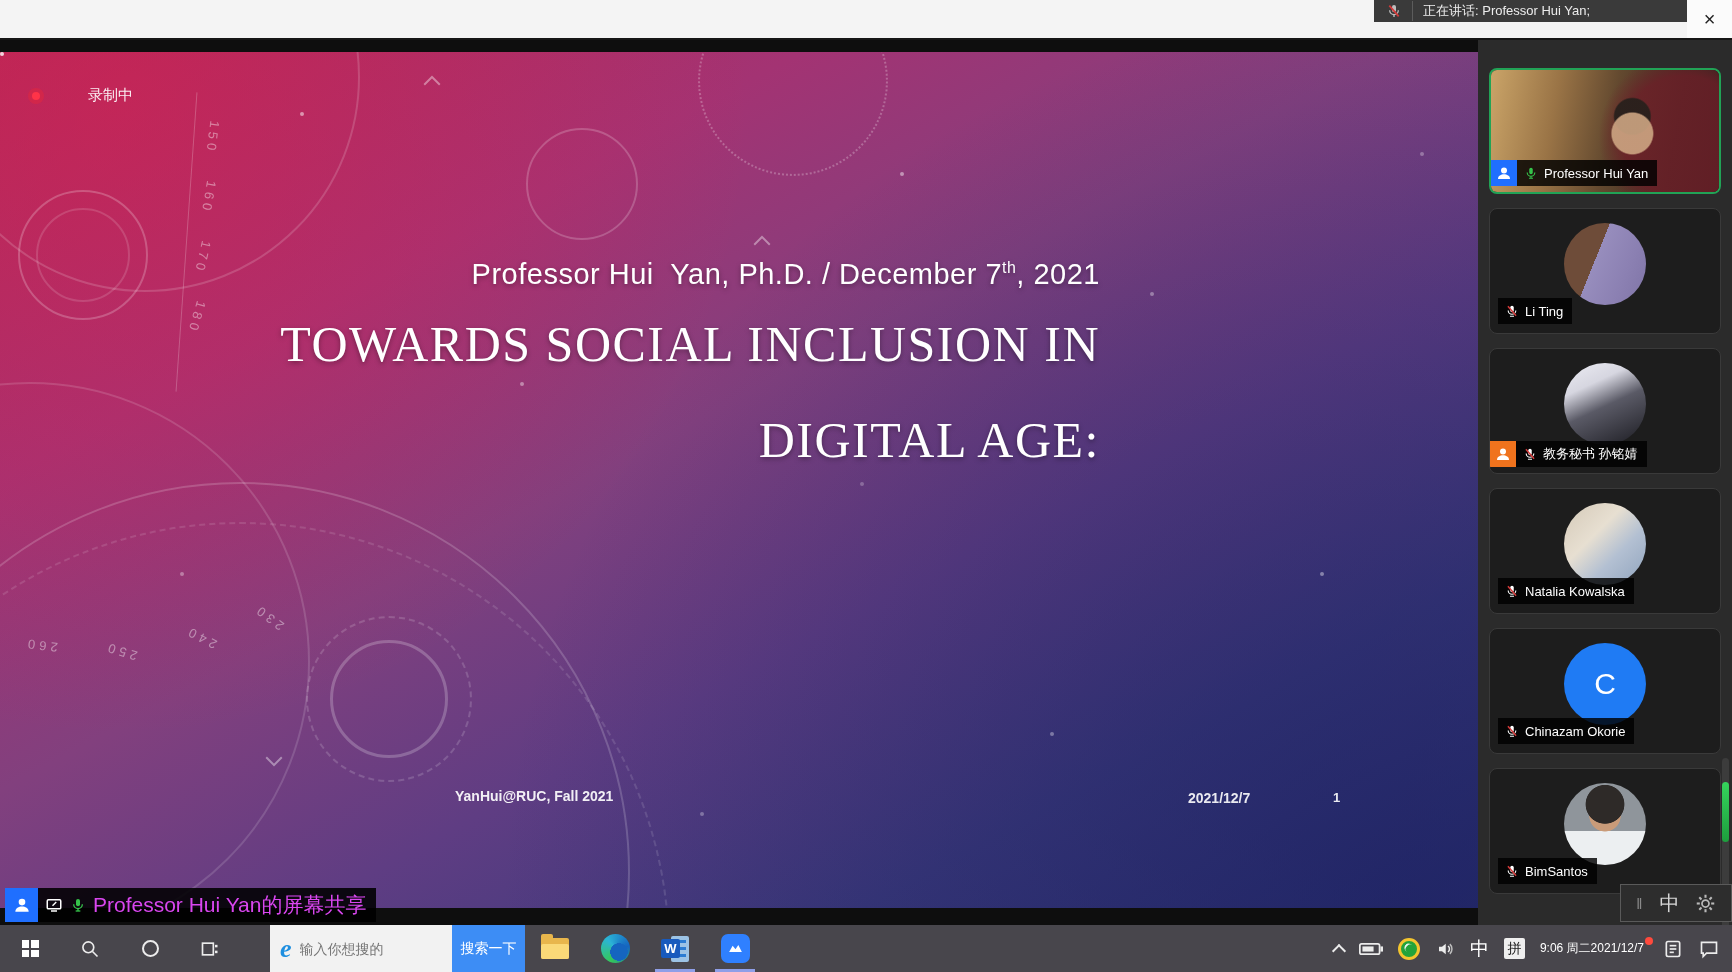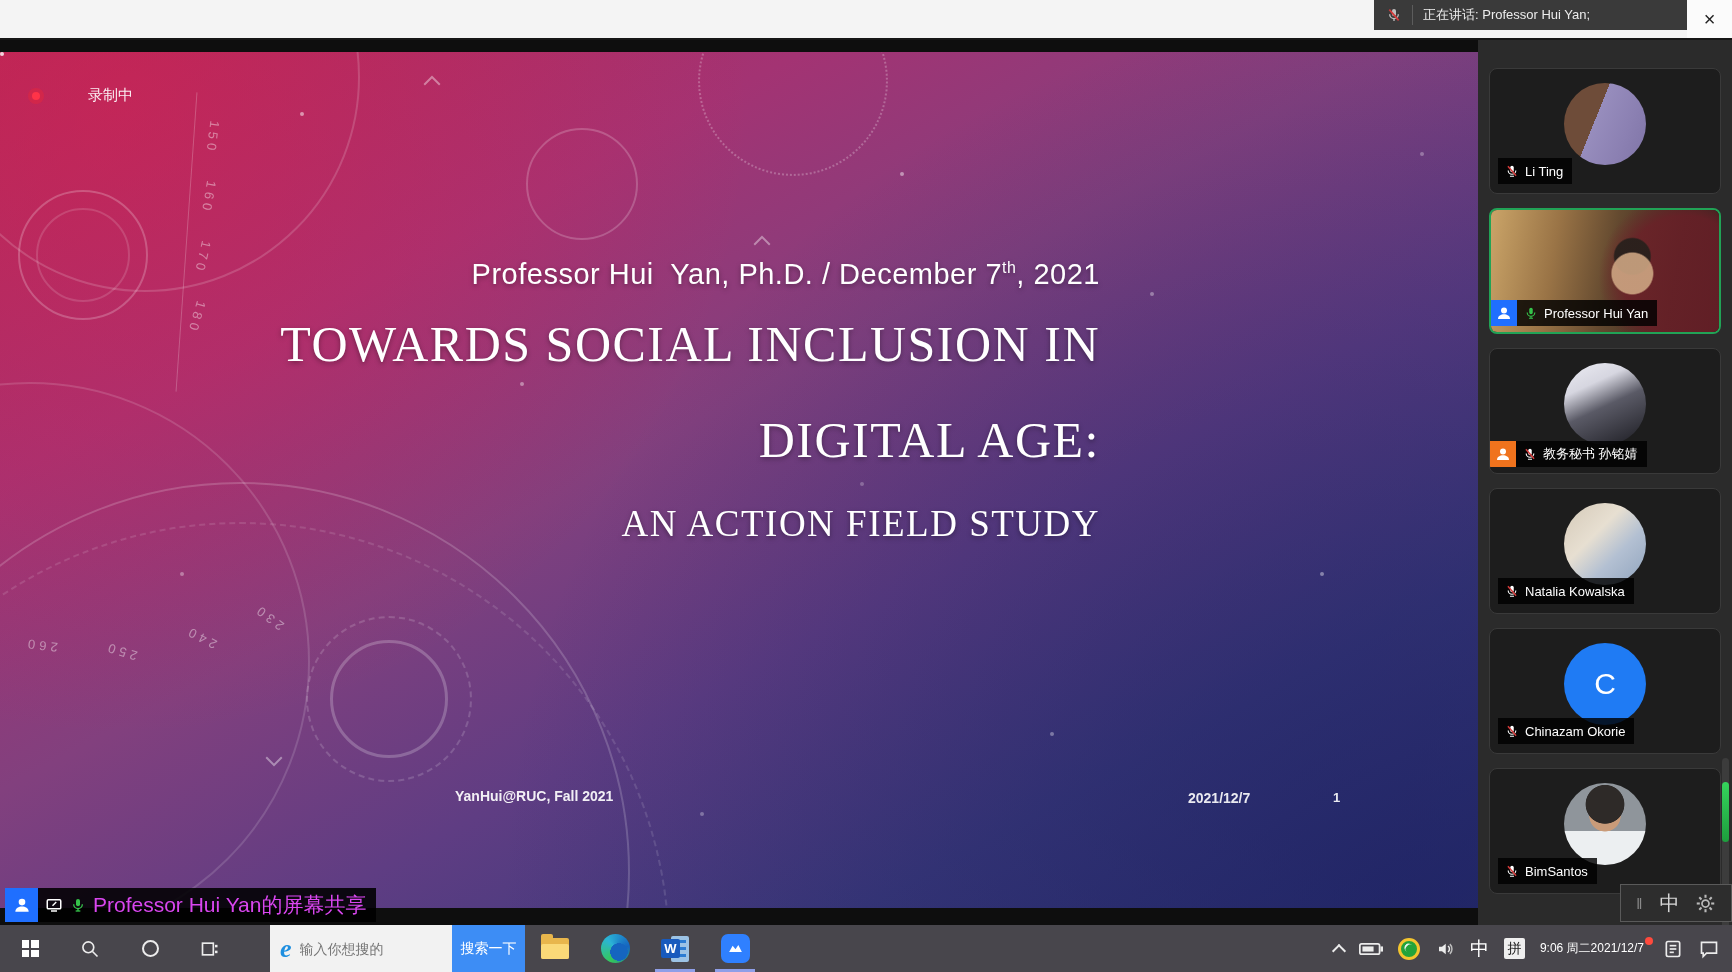--- a/index.html
+++ b/index.html
@@ -5,21 +5,21 @@
   * { margin:0; padding:0; box-sizing:border-box; }
   html,body { width:1732px; height:972px; overflow:hidden; background:#000;
               font-family:"Liberation Sans", sans-serif; }
   .root { position:relative; width:1732px; height:972px; }
 
   
   .titlebar { position:absolute; left:0; top:0; width:1732px; height:40px;
               background:#f4f4f4; border-bottom:2px solid #161616; }
   .app-title { position:absolute; left:0; right:0; top:0; height:38px; line-height:38px;
                text-align:center; font-size:15px; color:#2b2b2b;margin-top:39px; }
-  .speaking-pill { position:absolute; left:1374px; right:45px; top:0; height:30px;
+  .speaking-pill { position:absolute; left:1374px; right:45px; top:0; height:22px;
                    background:#3a3a3a; display:flex; align-items:center; gap:10px;
                    padding:0 12px; }
   .speaking-pill .divider { width:1px; height:20px; background:#5c5c5c; }
   .speaking-label { color:#ececec; font-size:13px; white-space:nowrap; }
   .close-btn { position:absolute; right:0; top:0; width:45px; height:38px; background:#fbfbfb;
                color:#222; font-size:20px; line-height:38px; text-align:center; cursor:pointer; }
 
   
   .share-area { position:absolute; left:0; top:40px; width:1478px; height:885px; background:#0e0e0e; }
   .slide { position:absolute; left:0; top:12px; width:1478px; height:856px; overflow:hidden;
@@ -233,21 +233,20 @@
 
       <div class="recording-badge">
         <span class="rec-dot"></span>
         <span class="rec-label">录制中</span>
       </div>
 
       <div class="slide-text">
         <div class="byline"><span>Professor Hui  Yan, Ph.D. / December 7</span><sup>th</sup><span>, 2021</span></div>
         <div class="slide-title">TOWARDS SOCIAL INCLUSION IN</div>
         <div class="slide-title2">DIGITAL AGE:</div>
-        <div class="slide-subtitle">AN ACTION FIELD STUDY</div>
       </div>
 
       <div class="footer-credit">YanHui@RUC, Fall 2021</div>
       <div class="footer-date">2021/12/7</div>
       <div class="footer-page">1</div>
     </div>
 
     <div class="share-banner">
       <div class="banner-badge">
         <svg width="20" height="20" viewBox="0 0 24 24">
@@ -267,52 +266,52 @@
           <line x1="12" y1="17.5" x2="12" y2="21" stroke="#35c24a" stroke-width="2"></line>
           <line x1="8.5" y1="21" x2="15.5" y2="21" stroke="#35c24a" stroke-width="2"></line>
         </svg>
         <span class="banner-label">Professor Hui Yan的屏幕共享</span>
       </div>
     </div>
   </div>
 
   <div class="sidebar">
 
+    <div class="tile active">
+      <div class="video-feed"></div>
+      <div class="name-row">
+        <span class="role-badge member">
+          <svg width="18" height="18" viewBox="0 0 24 24">
+              <circle cx="12" cy="8.5" r="4" fill="#fff"></circle>
+              <path d="M4 20c0-4.2 4-6.2 8-6.2s8 2 8 6.2z" fill="#fff"></path>
+            </svg>
+        </span>
+        <span class="name-pill">
+          <svg width="14" height="14" viewBox="0 0 24 24">
+            <rect x="9" y="3" width="6" height="11" rx="3" fill="#35c24a"></rect>
+            <path d="M5.5 11a6.5 6.5 0 0 0 13 0" fill="none" stroke="#35c24a" stroke-width="2"></path>
+            <line x1="12" y1="17.5" x2="12" y2="21" stroke="#35c24a" stroke-width="2"></line>
+            <line x1="8.5" y1="21" x2="15.5" y2="21" stroke="#35c24a" stroke-width="2"></line>
+          </svg>
+          <span class="p-name">Professor Hui Yan</span>
+        </span>
+      </div>
+    </div>
+
     <div class="tile">
       <div class="avatar liting"></div>
       <div class="name-row inset">
         <span class="name-pill">
           <svg width="14" height="14" viewBox="0 0 24 24">
             <rect x="9" y="3" width="6" height="11" rx="3" fill="#fff"></rect>
             <path d="M5.5 11a6.5 6.5 0 0 0 13 0" fill="none" stroke="#fff" stroke-width="2"></path>
             <line x1="8.5" y1="21" x2="15.5" y2="21" stroke="#fff" stroke-width="2"></line>
             <line x1="5" y1="4" x2="19" y2="20" stroke="#d63a3a" stroke-width="2.5"></line>
           </svg>
           <span class="p-name">Li Ting</span>
-        </span>
-      </div>
-    </div>
-
-    <div class="tile active">
-      <div class="video-feed"></div>
-      <div class="name-row">
-        <span class="role-badge member">
-          <svg width="18" height="18" viewBox="0 0 24 24">
-              <circle cx="12" cy="8.5" r="4" fill="#fff"></circle>
-              <path d="M4 20c0-4.2 4-6.2 8-6.2s8 2 8 6.2z" fill="#fff"></path>
-            </svg>
-        </span>
-        <span class="name-pill">
-          <svg width="14" height="14" viewBox="0 0 24 24">
-            <rect x="9" y="3" width="6" height="11" rx="3" fill="#35c24a"></rect>
-            <path d="M5.5 11a6.5 6.5 0 0 0 13 0" fill="none" stroke="#35c24a" stroke-width="2"></path>
-            <line x1="12" y1="17.5" x2="12" y2="21" stroke="#35c24a" stroke-width="2"></line>
-            <line x1="8.5" y1="21" x2="15.5" y2="21" stroke="#35c24a" stroke-width="2"></line>
-          </svg>
-          <span class="p-name">Professor Hui Yan</span>
         </span>
       </div>
     </div>
 
     <div class="tile">
       <div class="avatar sun"></div>
       <div class="name-row">
         <span class="role-badge host">
           <svg width="18" height="18" viewBox="0 0 24 24">
               <circle cx="12" cy="8.5" r="4" fill="#fff"></circle>

